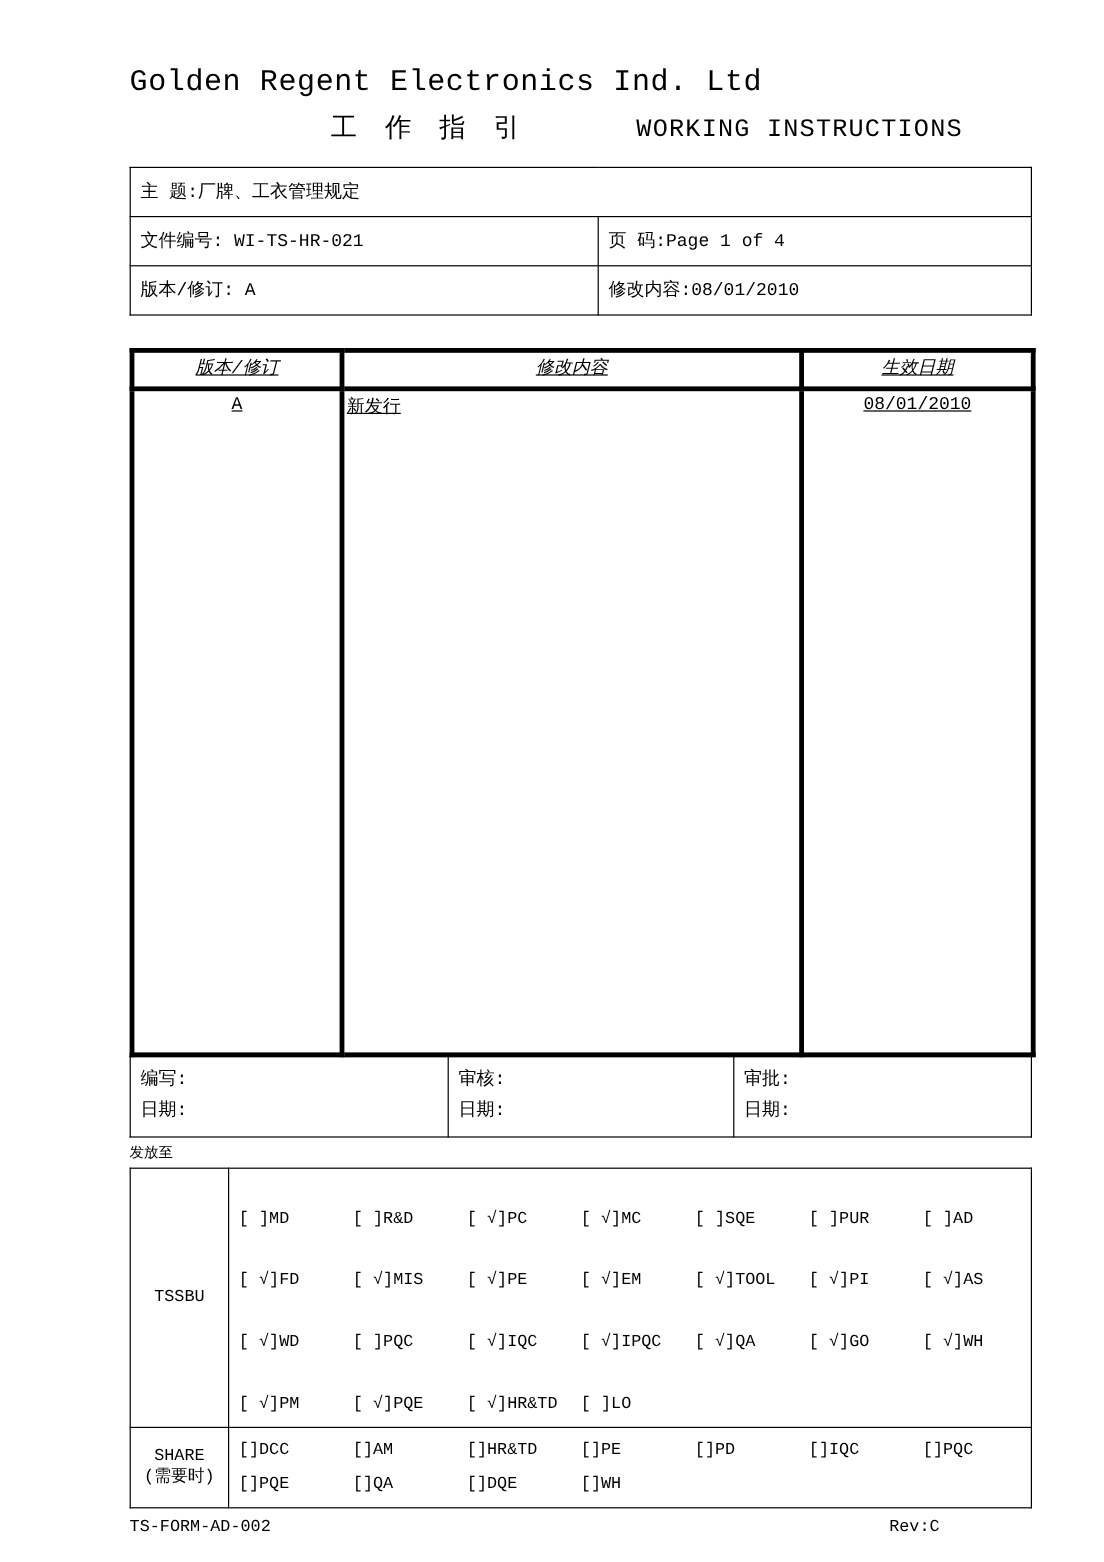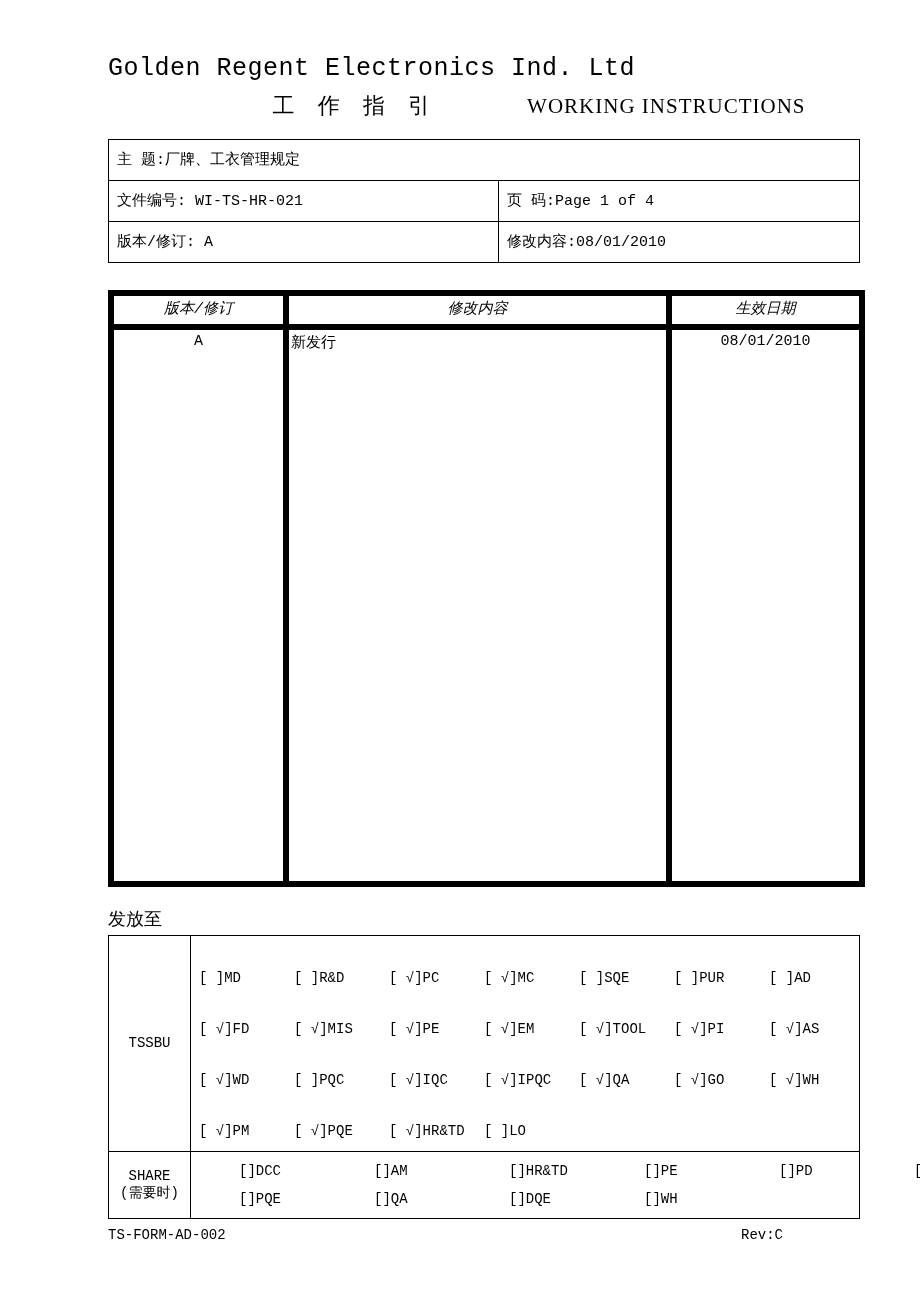--- a/index.html
+++ b/index.html
@@ -36,21 +36,21 @@
     padding-left: 110px;
     white-space: nowrap;
     justify-content: center;
   }
   .subtitle-cn {
     font-family: "Liberation Mono", monospace;
     font-size: 22px;
     letter-spacing: 5px;
   }
   .subtitle-en {
-    font-family: Liberation Serif, serif;
+    font-family: Liberation Mono, monospace;
     font-size: 21px;
     letter-spacing: 1px;
     margin-left: 92px;
   }
 
   table {
     border-collapse: collapse;
     table-layout: fixed;
   }
   .hdr-table {
@@ -69,25 +69,26 @@
   }
   .hdr-table td.cn {
     font-size: 15px;
   }
 
   .rev-table {
     width: 751px;
     margin-top: 27px;
   }
   .rev-table th, .rev-table td {
-    border: 6px solid #000000;
+    border: 4px solid #000000;
     font-size: 15px;
     font-family: "Liberation Mono", monospace;
     vertical-align: top;
     padding: 3px 2px;
+    text-decoration: underline;
   }
   .rev-table th {
     font-style: italic;
     font-weight: normal;
     text-align: center;
     height: 22px;
     font-size: 15px;
   }
   .rev-table td.c-ver {
     text-align: center;
@@ -106,22 +107,22 @@
     font-family: "Liberation Mono", monospace;
     font-size: 15px;
     padding: 6px 8px 8px 8px;
     vertical-align: top;
     height: 52px;
   }
   .sign-line { line-height: 1.75; }
 
   .issue-label {
     font-family: "Liberation Mono", monospace;
-    font-size: 18px;
-    margin-top: 20px;
+    font-size: 12px;
+    margin-top: 4px;
     margin-bottom: 4px;
   }
 
   .dist-table {
     width: 751px;
   }
   .dist-table td {
     border: 1px solid #000;
     font-family: "Liberation Mono", monospace;
     font-size: 14px;
@@ -150,21 +151,20 @@
   }
   .share-line {
     display: flex;
     white-space: nowrap;
     line-height: 2.0;
   }
   .share-item {
     width: 95px;
     flex: 0 0 95px;
     font-size: 14px;
-    margin-left: 40px;
   }
 
   .footer {
     width: 751px;
     display: flex;
     justify-content: space-between;
     font-family: "Liberation Mono", monospace;
     font-size: 14px;
     margin-top: 8px;
     padding-right: 4px;
@@ -229,20 +229,43 @@
     </thead>
     <tbody>
       <tr>
         <td class="c-ver body-cell">A</td>
         <td class="body-cell">新发行</td>
         <td class="body-cell" style="text-align:center">08/01/2010</td>
       </tr>
     </tbody>
   </table>
 
+  <table class="sign-table">
+    <colgroup>
+      <col style="width:265px">
+      <col style="width:238px">
+      <col style="width:248px">
+    </colgroup>
+    <tbody>
+      <tr>
+        <td>
+          <div class="sign-line">编写:</div>
+          <div class="sign-line">日期:</div>
+        </td>
+        <td>
+          <div class="sign-line">审核:</div>
+          <div class="sign-line">日期:</div>
+        </td>
+        <td>
+          <div class="sign-line">审批:</div>
+          <div class="sign-line">日期:</div>
+        </td>
+      </tr>
+    </tbody>
+  </table>
 
   <div class="issue-label">发放至</div>
 
   <table class="dist-table">
     <colgroup>
       <col style="width:82px">
       <col style="width:669px">
     </colgroup>
     <tbody>
       <tr>

